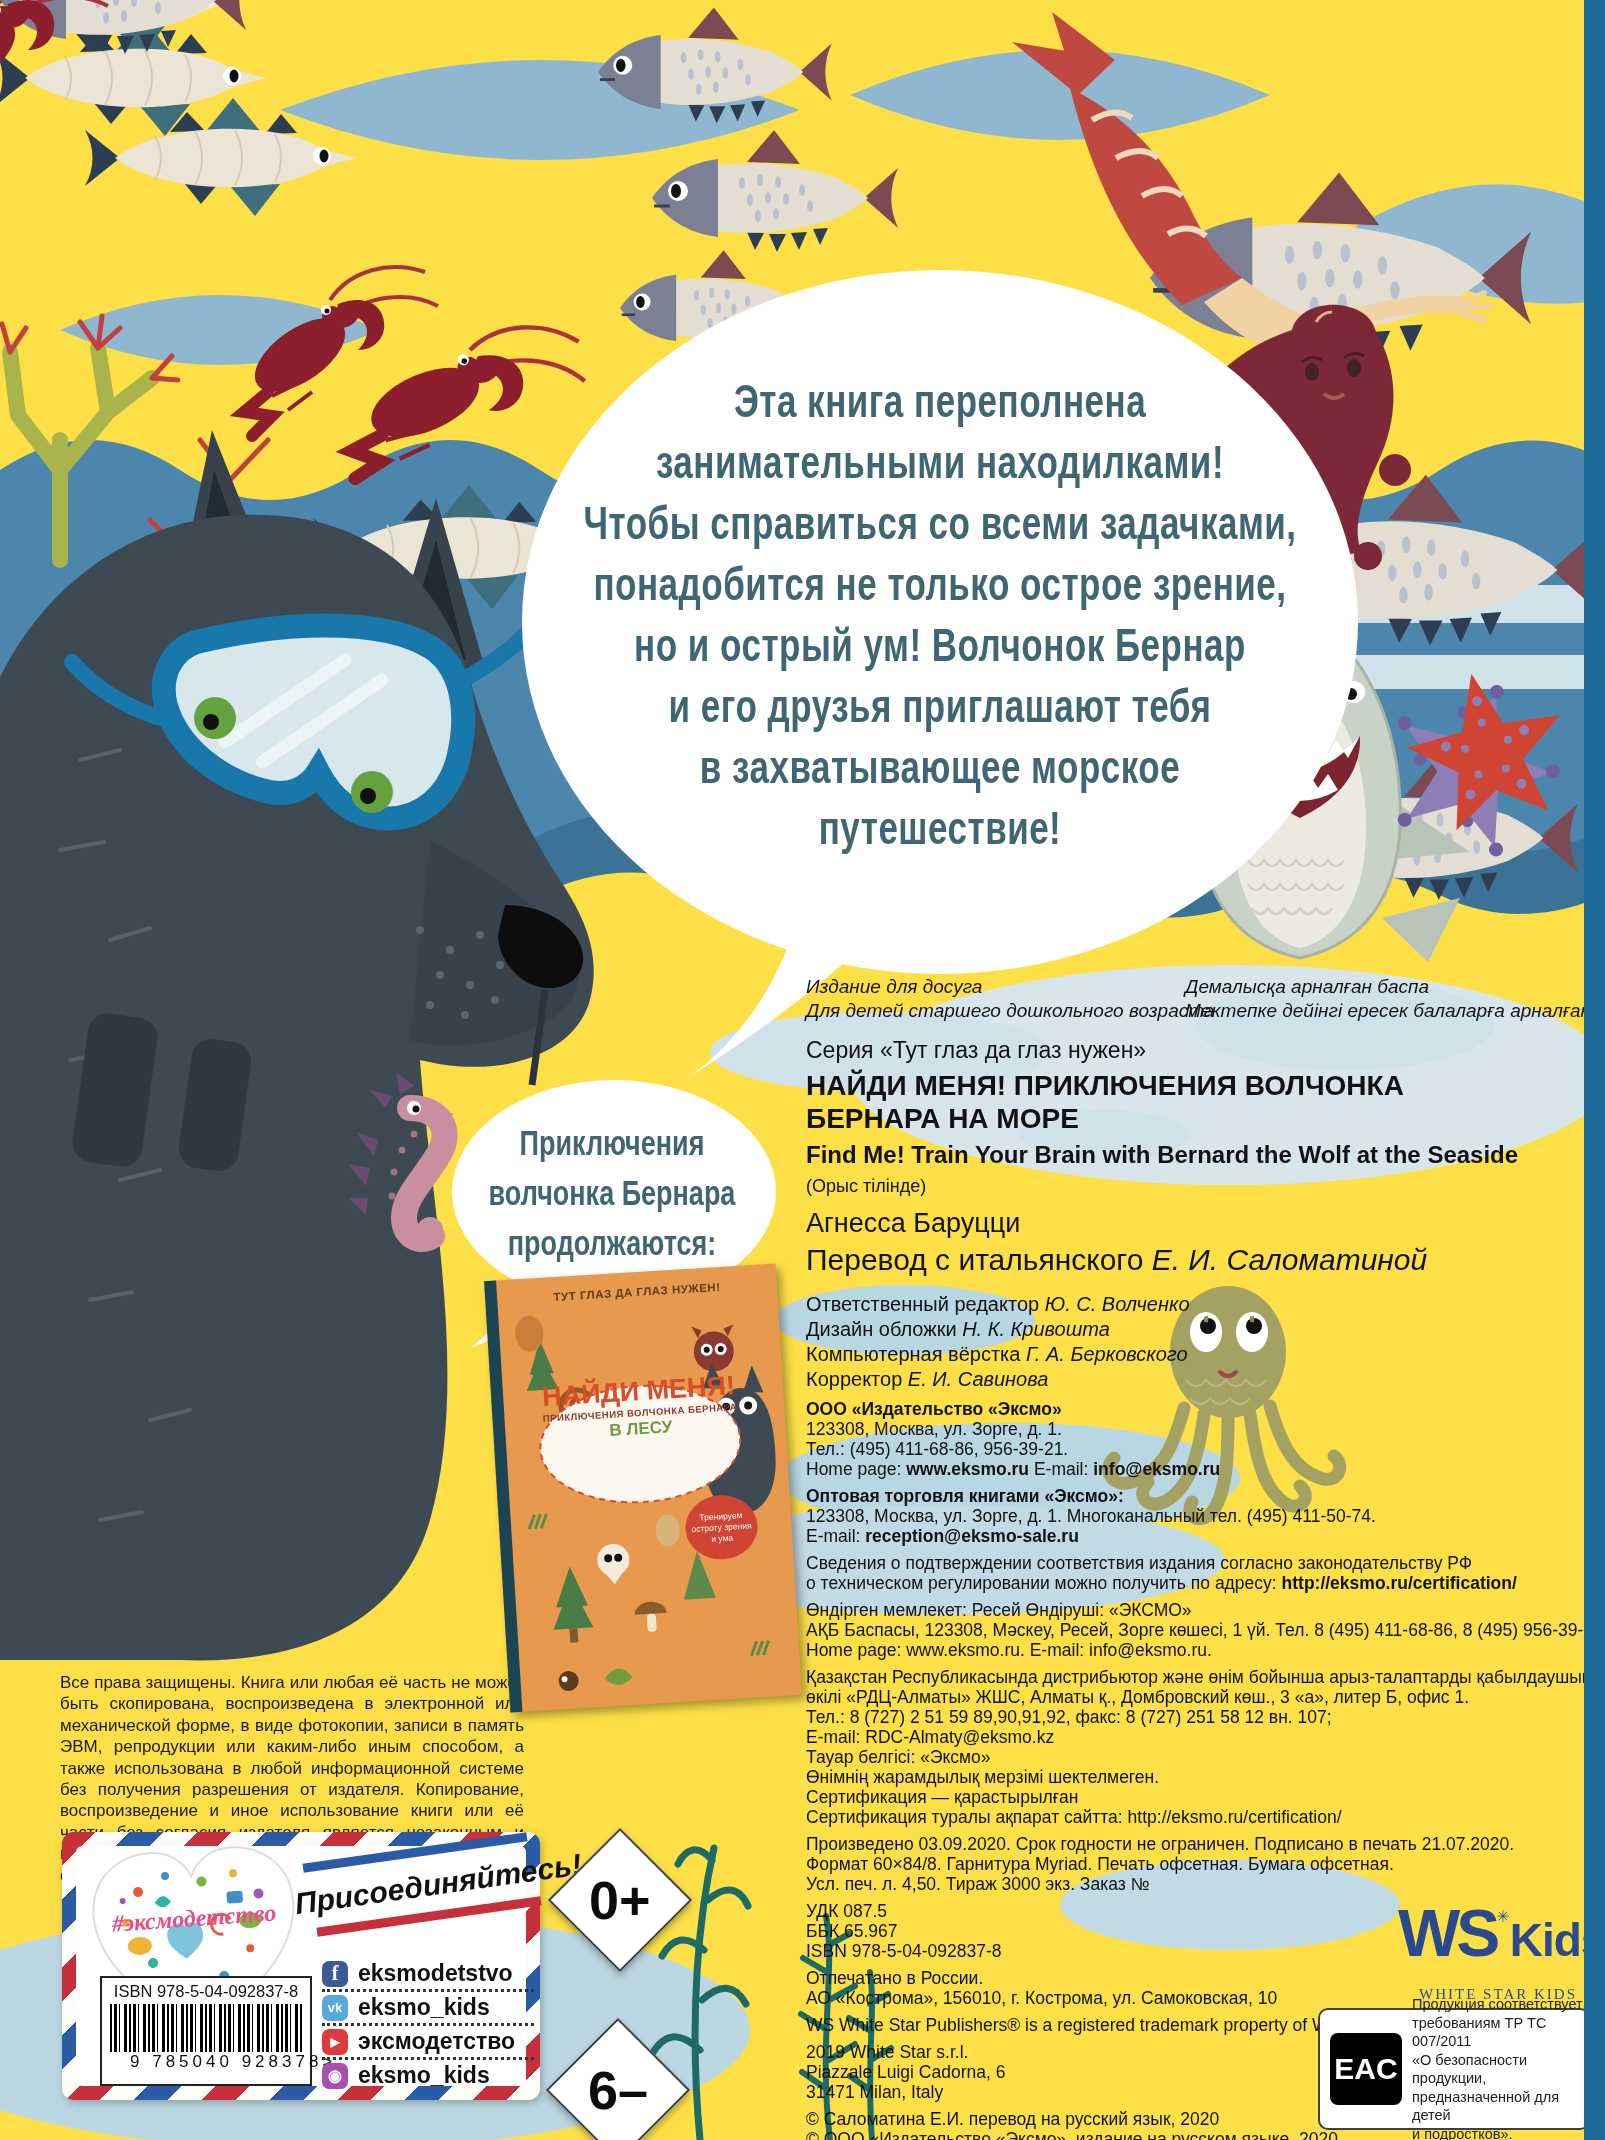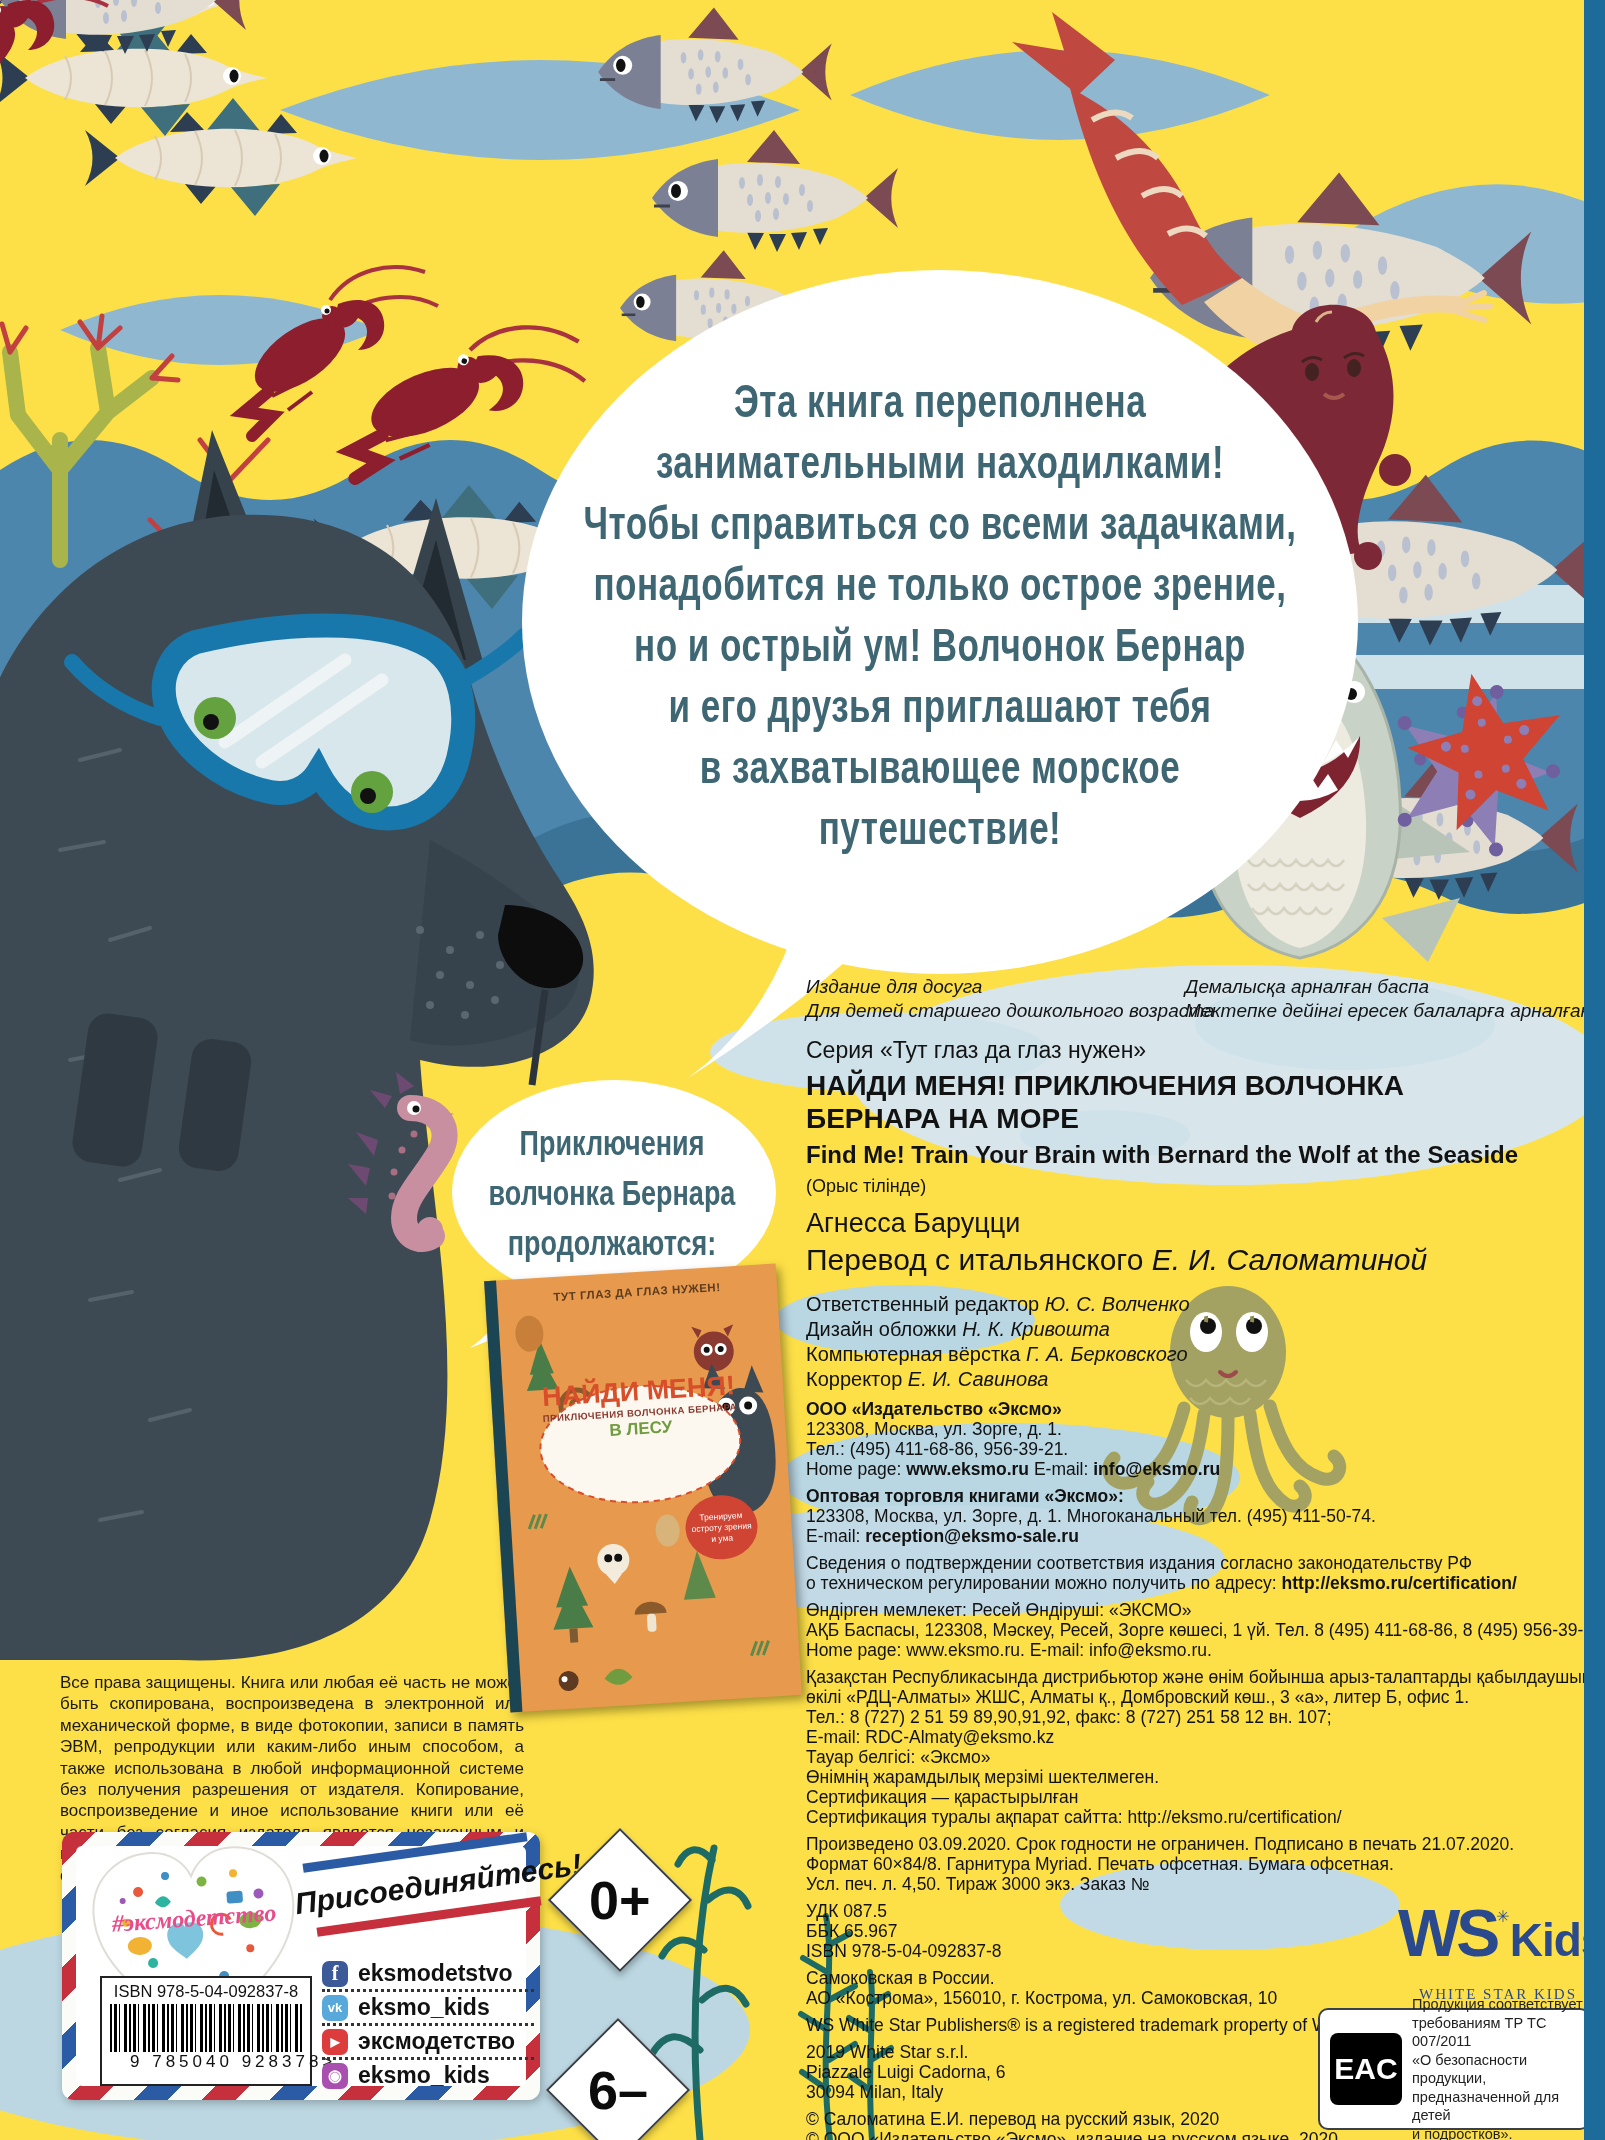--- a/index.html
+++ b/index.html
@@ -473,30 +473,30 @@
       <div class="ln">Произведено 03.09.2020. Срок годности не ограничен. Подписано в печать 21.07.2020.</div>
       <div class="ln">Формат 60×84/8. Гарнитура Myriad. Печать офсетная. Бумага офсетная.</div>
       <div class="ln">Усл. печ. л. 4,50. Тираж 3000 экз. Заказ №</div>
     </div>
     <div class="blk">
       <div class="ln">УДК 087.5</div>
       <div class="ln">ББК 65.967</div>
       <div class="ln">ISBN 978-5-04-092837-8</div>
     </div>
     <div class="blk">
-      <div class="ln">Самоковская в России.</div>
+      <div class="ln">Отпечатано в России.</div>
       <div class="ln">АО «Кострома», 156010, г. Кострома, ул. Самоковская, 10</div>
     </div>
     <div class="blk">
       <div class="ln">WS White Star Publishers® is a registered trademark property of White Star s.r.l.</div>
     </div>
     <div class="blk">
       <div class="ln">2019 White Star s.r.l.</div>
       <div class="ln">Piazzale Luigi Cadorna, 6</div>
-      <div class="ln">30094 Milan, Italy</div>
+      <div class="ln">31471 Milan, Italy</div>
     </div>
     <div class="blk">
       <div class="ln">© Саломатина Е.И. перевод на русский язык, 2020</div>
       <div class="ln">© ООО «Издательство «Эксмо», издание на русском языке, 2020</div>
     </div>
   </div>
 
   <div class="abs rights">Все права защищены. Книга или любая её часть не может быть скопирована, воспроизведена в электронной или механической форме, в виде фотокопии, записи в память ЭВМ, репродукции или каким-либо иным способом, а также использована в любой информационной системе без получения разрешения от издателя. Копирование, воспроизведение и иное использование книги или её части без согласия издателя является незаконным и влечёт уголовную, административную и гражданскую ответственность.</div>
 
   <div class="abs cover">

